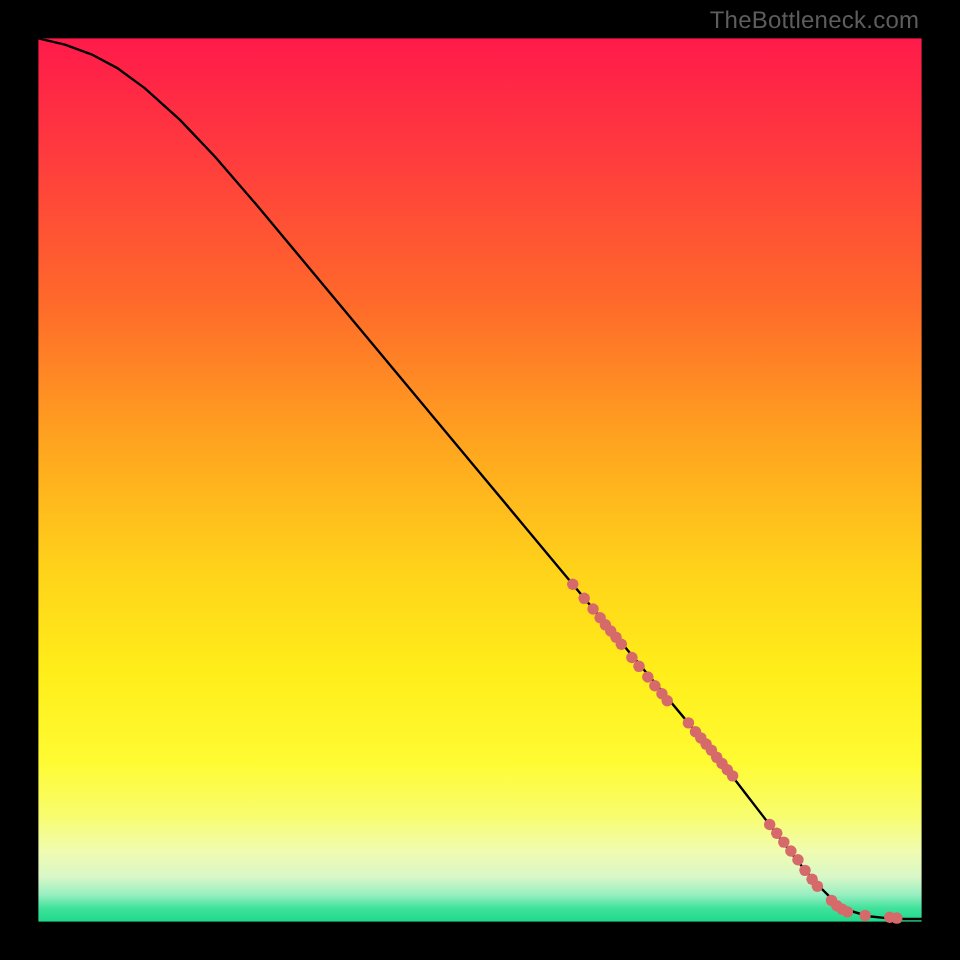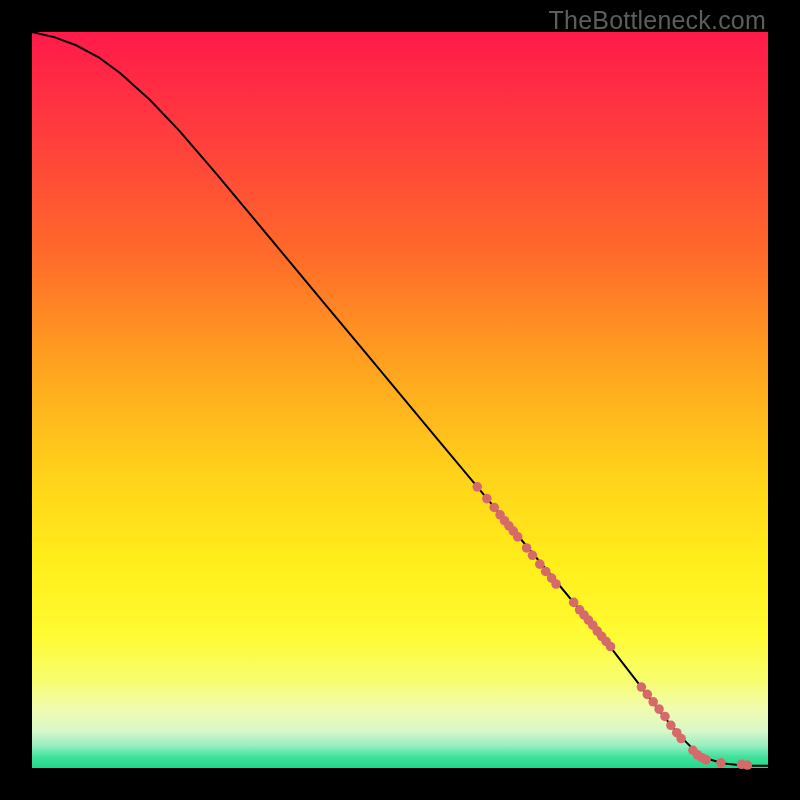--- a/index.html
+++ b/index.html
@@ -25,21 +25,21 @@
     top: 32px;
     width: 736px;
     height: 736px;
     
   }
   .watermark {
     position: absolute;
     top: 6px;
     right: 34px;
     color: #5d5d5d;
-    font-size: 25px;
+    font-size: 20px;
     font-weight: 400;
     letter-spacing: 0.2px;
     user-select: none;
   }
   svg.curve {
     position: absolute;
     left: 0;
     top: 0;
     width: 736px;
     height: 736px;

